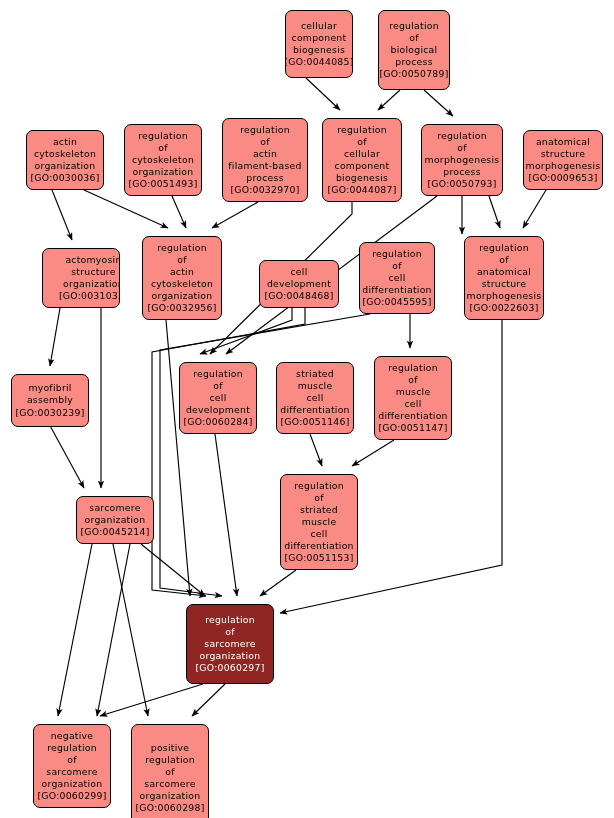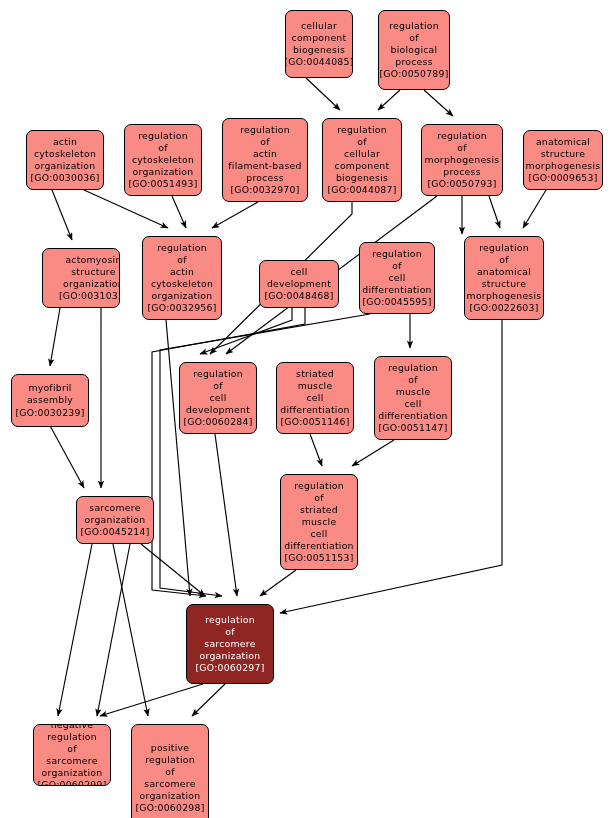--- a/index.html
+++ b/index.html
@@ -191,21 +191,21 @@
         <span class="ln">differentiation</span>
         <span class="ln">[GO:0051153]</span>
       </div>
       <div class="node focus" style="left: 186px; top: 604px; width: 88px; height: 80px;">
         <span class="ln">regulation</span>
         <span class="ln">of</span>
         <span class="ln">sarcomere</span>
         <span class="ln">organization</span>
         <span class="ln">[GO:0060297]</span>
       </div>
-      <div class="node" style="left: 33px; top: 724px; width: 78px; height: 62px;">
+      <div class="node" style="left: 33px; top: 724px; width: 78px; height: 84px;">
         <span class="ln">negative</span>
         <span class="ln">regulation</span>
         <span class="ln">of</span>
         <span class="ln">sarcomere</span>
         <span class="ln">organization</span>
         <span class="ln">[GO:0060299]</span>
       </div>
       <div class="node" style="left: 131px; top: 724px; width: 78px; height: 108px;">
         <span class="ln">positive</span>
         <span class="ln">regulation</span>

